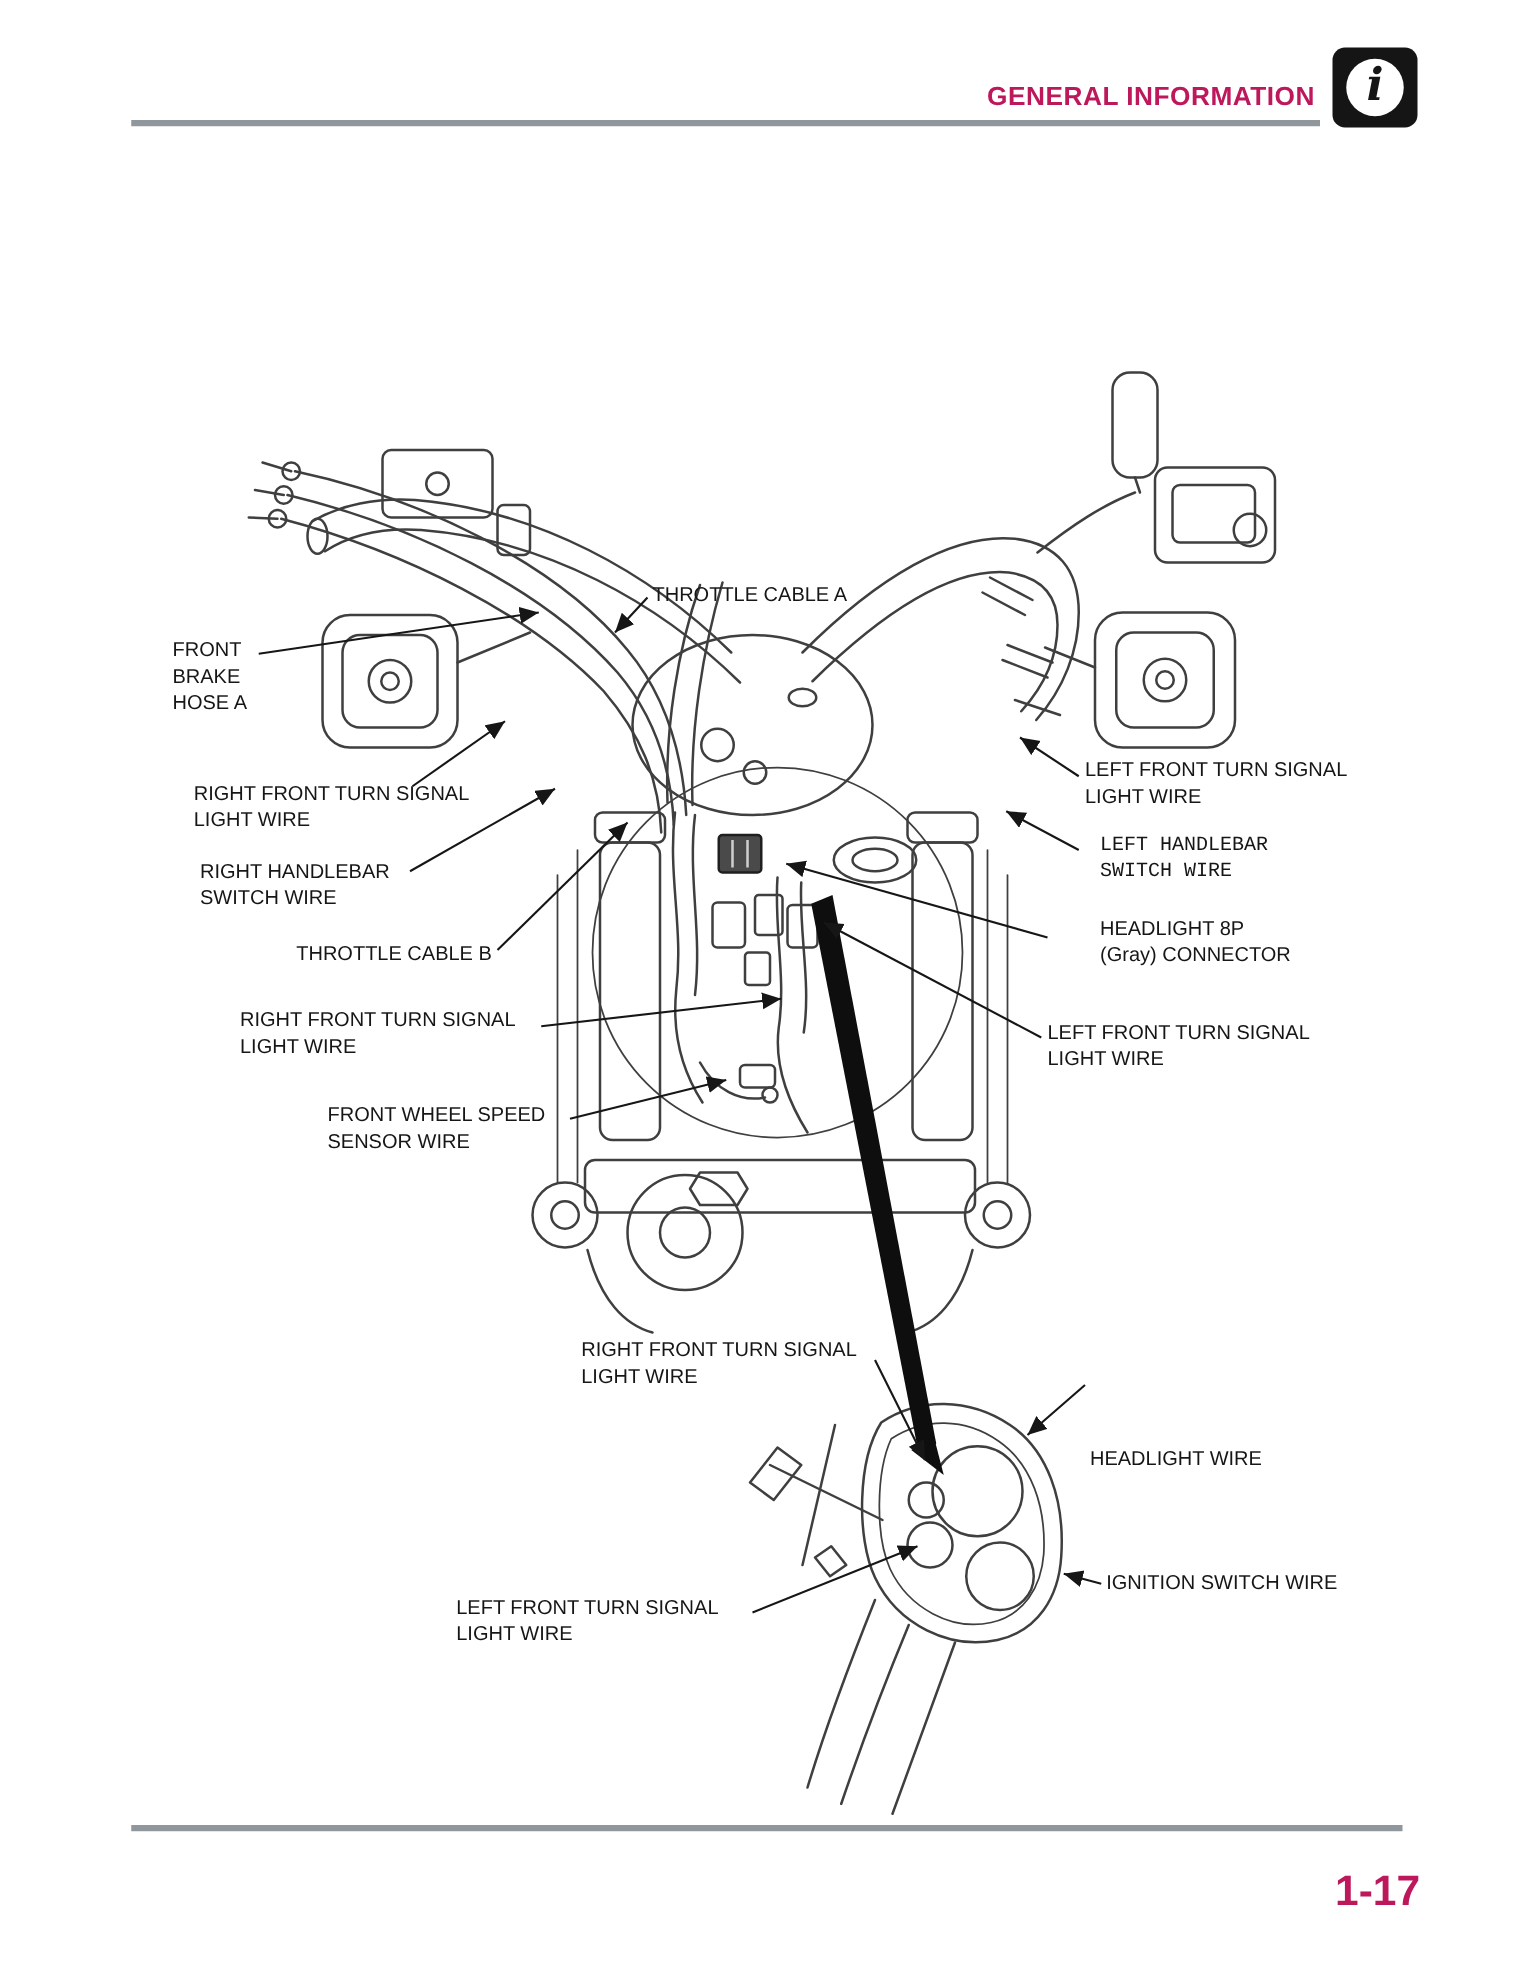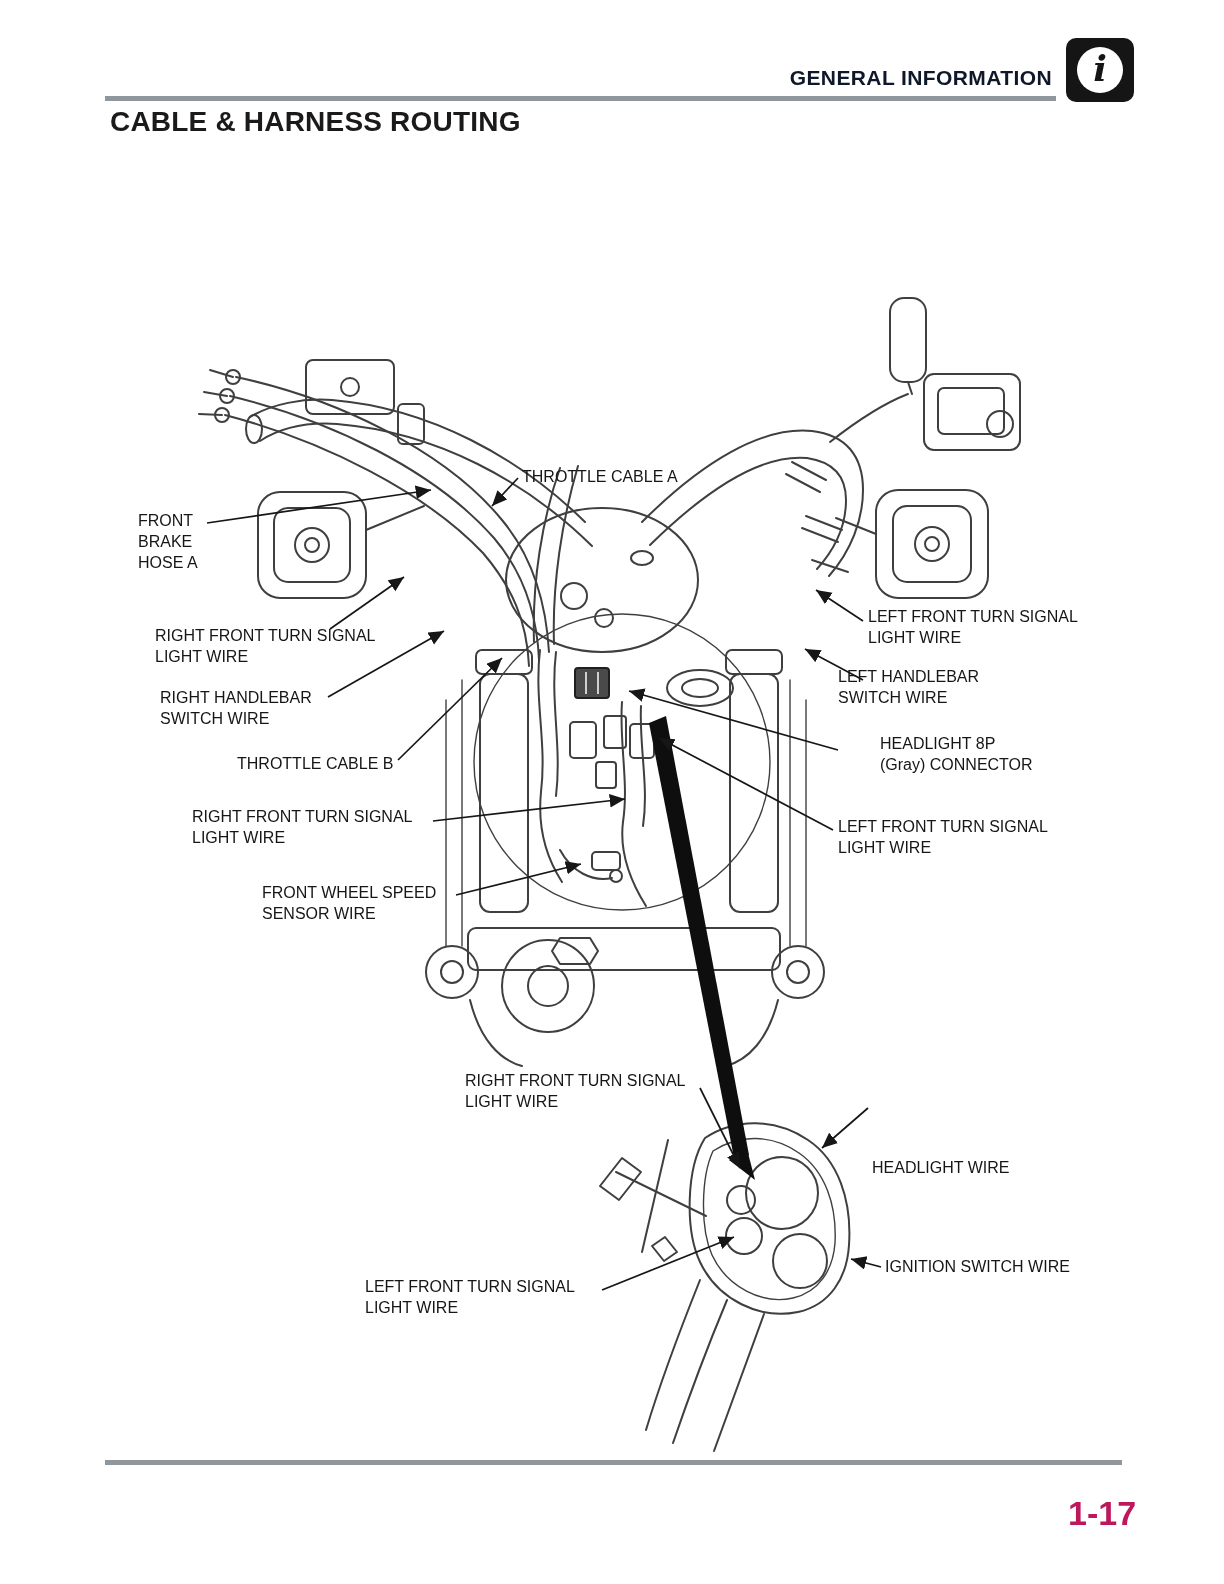--- a/index.html
+++ b/index.html
@@ -12,21 +12,21 @@
     color: #161616;
     overflow: hidden;
   }
   .section-header {
     position: absolute;
     top: 66px;
     right: 172px;
     font-size: 21px;
     font-weight: bold;
     letter-spacing: 0.4px;
-    color: #0f172a;
+    color: #be185d;
   }
   .header-rule {
     position: absolute;
     left: 105px;
     top: 96px;
     width: 951px;
     height: 5px;
     background: #8f979c;
   }
   .info-icon {
@@ -102,21 +102,20 @@
   <div class="section-header">GENERAL INFORMATION</div>
 
   <div class="info-icon">
     <div class="ring">
       <span class="glyph">i</span>
     </div>
   </div>
 
   <div class="header-rule"></div>
 
-  <div class="page-title">CABLE &amp; HARNESS ROUTING</div>
 
   <div class="diagram">
 
     <svg class="art" width="1224" height="1584" viewBox="0 0 1224 1584">
       <defs>
         <marker id="ah" markerWidth="11" markerHeight="9" refX="9" refY="4" orient="auto">
           <polygon points="0,0 9,4 0,8" fill="#161616"></polygon>
         </marker>
       </defs>
 
@@ -269,21 +268,21 @@
 LIGHT WIRE</div>
     <div class="lbl" style="left:160px; top:687px;">RIGHT HANDLEBAR
 SWITCH WIRE</div>
     <div class="lbl" style="left:237px; top:753px;">THROTTLE CABLE B</div>
     <div class="lbl" style="left:192px; top:806px;">RIGHT FRONT TURN SIGNAL
 LIGHT WIRE</div>
     <div class="lbl" style="left:262px; top:882px;">FRONT WHEEL SPEED
 SENSOR WIRE</div>
     <div class="lbl" style="left:868px; top:606px;">LEFT FRONT TURN SIGNAL
 LIGHT WIRE</div>
-    <div class="lbl" style="left:838px; top:666px;">LEFT HANDLEBAR
+    <div class="lbl" style="left:880px; top:666px;font-family:Liberation Mono, monospace;">LEFT HANDLEBAR
 SWITCH WIRE</div>
     <div class="lbl" style="left:843px; top:733px;margin-left:37px;">HEADLIGHT 8P
 (Gray) CONNECTOR</div>
     <div class="lbl" style="left:838px; top:816px;">LEFT FRONT TURN SIGNAL
 LIGHT WIRE</div>
     <div class="lbl" style="left:465px; top:1070px;">RIGHT FRONT TURN SIGNAL
 LIGHT WIRE</div>
     <div class="lbl" style="left:872px; top:1140px;margin-top:17px;">HEADLIGHT WIRE</div>
     <div class="lbl" style="left:365px; top:1276px;">LEFT FRONT TURN SIGNAL
 LIGHT WIRE</div>

